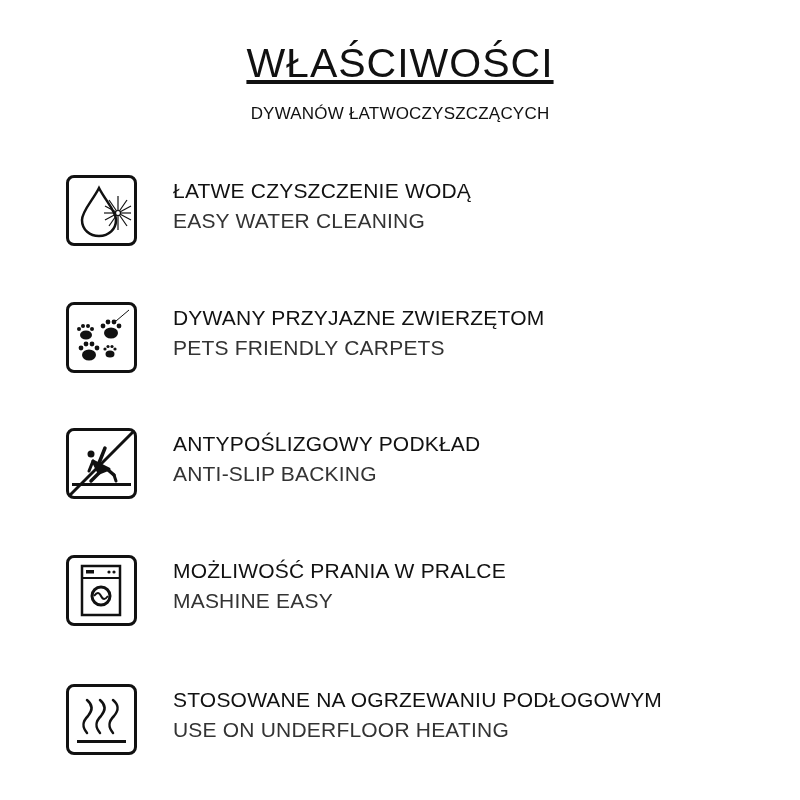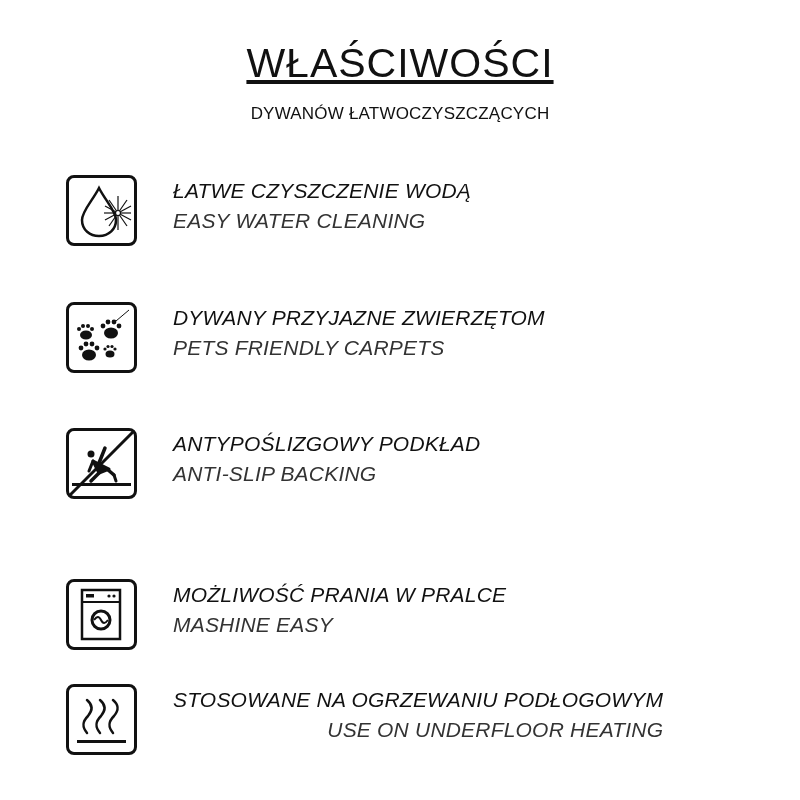--- a/index.html
+++ b/index.html
@@ -37,21 +37,20 @@
       font-size: 17px;
       letter-spacing: 0.2px;
       color: #111;
       line-height: 20px;
     }
     .feature {
       position: absolute;
       left: 66px;
       width: 700px;
       height: 72px;
-      font-style: italic;
     }
     .icon-box {
       position: absolute;
       left: 0;
       top: 0;
       width: 65px;
       height: 65px;
       border: 3px solid #111;
       border-radius: 8px;
       box-sizing: content-box;
@@ -167,39 +166,39 @@
 
       <line x1="0" y1="65" x2="65" y2="0" stroke="#111" stroke-width="3"></line>
     </svg>
   </div>
   <div class="feature-text">
     <div class="feature-pl">ANTYPOŚLIZGOWY PODKŁAD</div>
     <div class="feature-en">ANTI-SLIP BACKING</div>
   </div>
 </div>
 
-<div class="feature" style="top:555px;margin-top:24px;">
+<div class="feature" style="top:555px;">
   <div class="icon-box">
     <svg viewBox="0 0 65 65">
       <rect x="13" y="8" width="38" height="49" fill="none" stroke="#111" stroke-width="2.5"></rect>
       <line x1="13" y1="20" x2="51" y2="20" stroke="#111" stroke-width="2"></line>
       <rect x="17" y="12" width="8" height="3.5" fill="#111"></rect>
       <circle cx="40" cy="14" r="1.6" fill="#111"></circle>
       <circle cx="45" cy="14" r="1.6" fill="#111"></circle>
       <circle cx="32" cy="38" r="9" fill="none" stroke="#111" stroke-width="3"></circle>
       <path d="M25 38 C 28 34, 30 34, 32 38 C 34 42, 36 42, 39 38" fill="none" stroke="#111" stroke-width="2"></path>
     </svg>
   </div>
   <div class="feature-text">
     <div class="feature-pl">MOŻLIWOŚĆ PRANIA W PRALCE</div>
     <div class="feature-en">MASHINE EASY</div>
   </div>
 </div>
 
-<div class="feature" style="top:684px;text-align:right;">
+<div class="feature" style="top:684px;">
   <div class="icon-box">
     <svg viewBox="0 0 65 65">
       <g fill="none" stroke="#111" stroke-width="2.5" stroke-linecap="round">
         <path d="M18 13 C 24 18, 24 23, 19 29 C 13 35, 13 40, 18 46"></path>
         <path d="M31 13 C 37 18, 37 23, 32 29 C 26 35, 26 40, 31 46"></path>
         <path d="M44 13 C 50 18, 50 23, 45 29 C 39 35, 39 40, 44 46"></path>
       </g>
       <rect x="8" y="53" width="49" height="3" fill="#111"></rect>
     </svg>
   </div>

